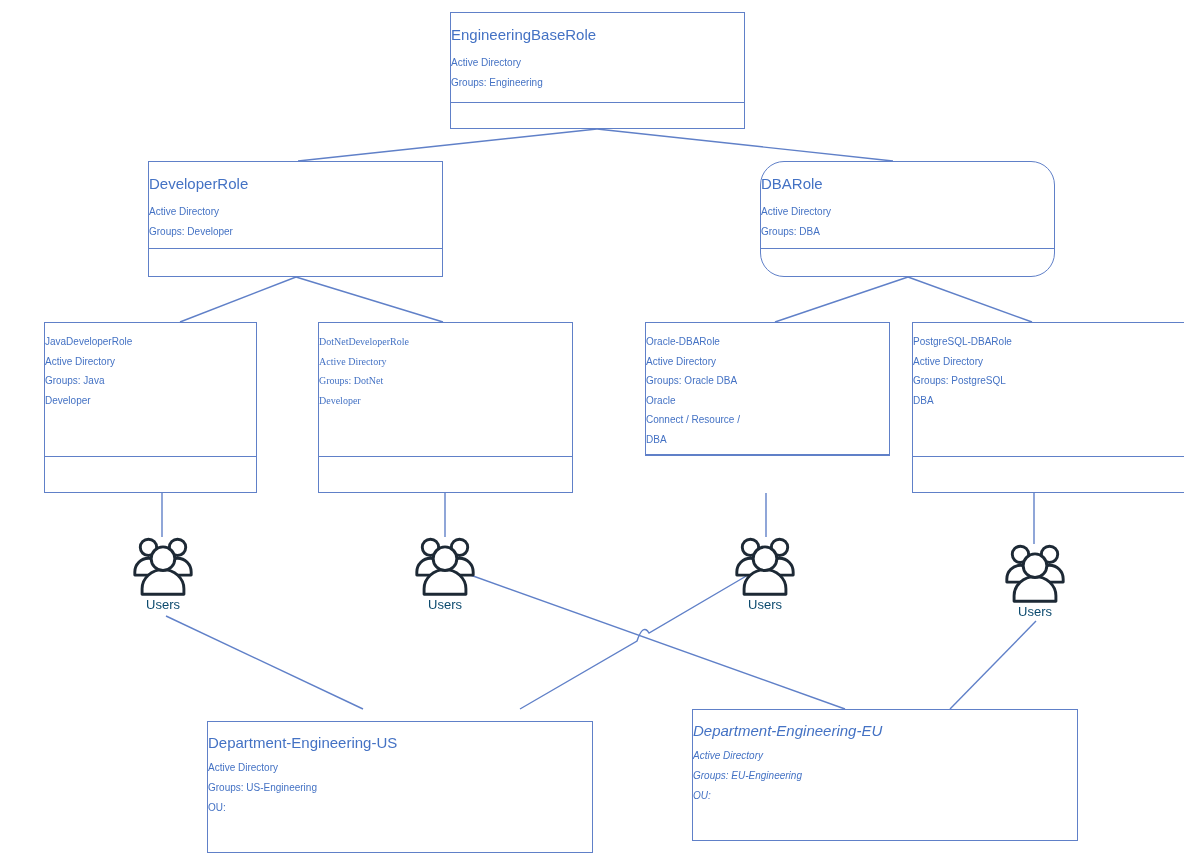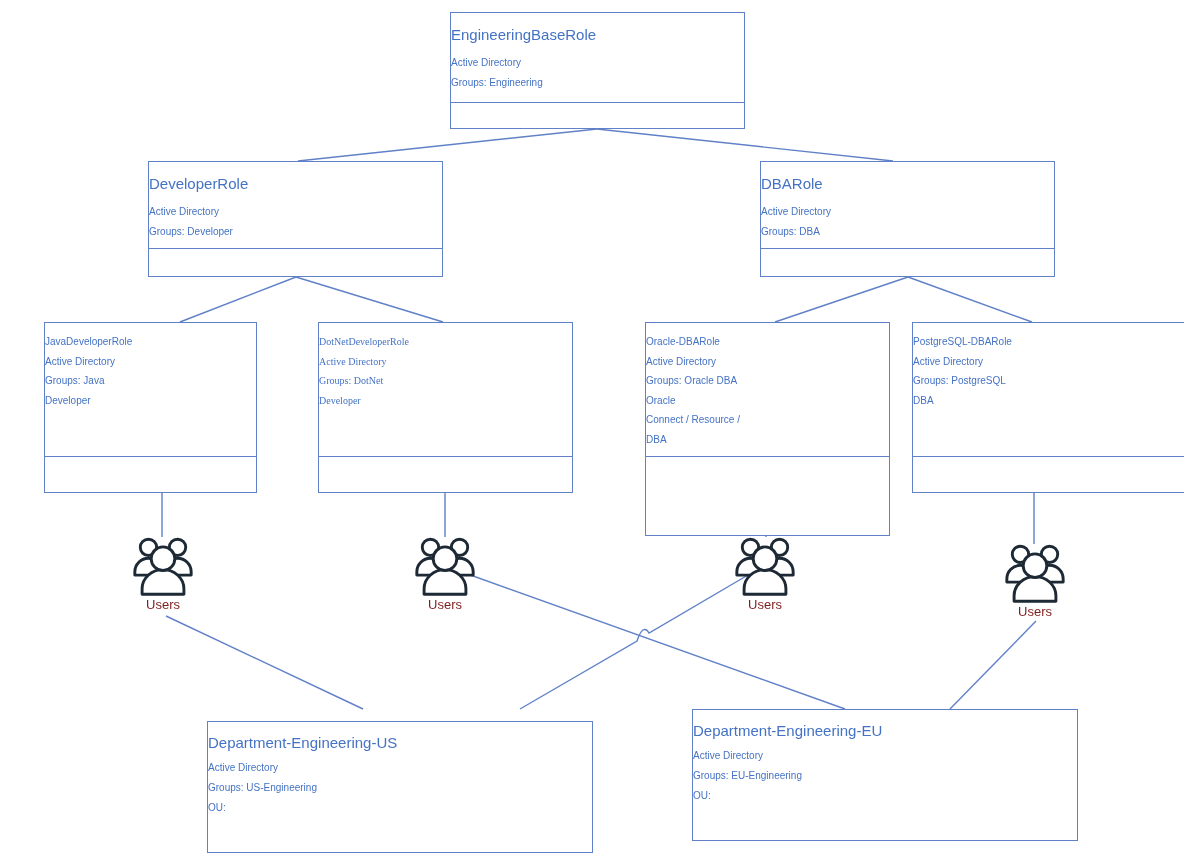--- a/index.html
+++ b/index.html
@@ -26,45 +26,45 @@
   .ou-section{
     border-top:1.5px solid #6080C8;flex:1;
     font-size:12.5px;line-height:16px;padding-top:3px;
     white-space:nowrap;
   }
   
   .n-root   {left:450px;top:12px;width:295px;height:117px;}
   .n-root    .node-main{height:89px;padding-top:12px;}
   .n-dev    {left:148px;top:161px;width:295px;height:116px;}
   .n-dev     .node-main{height:86px;padding-top:12px;}
-  .n-dba    {left:760px;top:161px;width:295px;height:116px;}
+  .n-dba    {left:760px;top:161px;width:295px;height:116px;border-radius:24px;}
   .n-dba     .node-main{height:86px;padding-top:12px;}
   .titlegap{margin-bottom:8px;}
   .n-java   {left:44px; top:322px;width:213px;height:171px;}
   .n-dotnet {left:318px;top:322px;width:255px;height:171px;font-family:Liberation Serif, serif;}
-  .n-oracle {left:645px;top:322px;width:245px;height:214px;}
+  .n-oracle {left:645px;top:322px;width:245px;height:134px;}
   .n-pg     {left:912px;top:322px;width:283px;height:171px;}
   .lvl2 .node-main{height:133px;padding-top:9px;}
   .lvl2 .node-line{line-height:19.5px;}
   .n-us     {left:207px;top:709px;width:386px;height:132px;margin-top:12px;}
-  .n-eu     {left:692px;top:709px;width:386px;height:132px;}
+  .n-eu     {left:692px;top:709px;width:386px;height:132px;font-style:italic;}
   .dept .node-main{height:97px;padding-top:11px;}
   .dept .titlegap{margin-bottom:5px;}
   
   .users{
     position:absolute;width:70px;
     display:flex;flex-direction:column;align-items:center;
   }
   .u1{left:128px;top:536px;}
   .u2{left:410px;top:536px;}
   .u3{left:730px;top:536px;}
   .u4{left:1000px;top:543px;}
   .users svg{width:66px;height:60px;display:block;}
   .users-label{
-    font-size:13px;line-height:15px;color:#7f1d1d;margin-top:1px;
+    font-size:13px;line-height:15px;color:#0c4a6e;margin-top:1px;
   }
 </style>
 </head>
 <body>
 
 <div id="canvas">
 
   <svg id="connectors" viewBox="0 0 1184 860" xmlns="http://www.w3.org/2000/svg">
     <g stroke="#6080C8" stroke-width="1.4" fill="none">
       <path d="M597,129 L298,161"></path>

